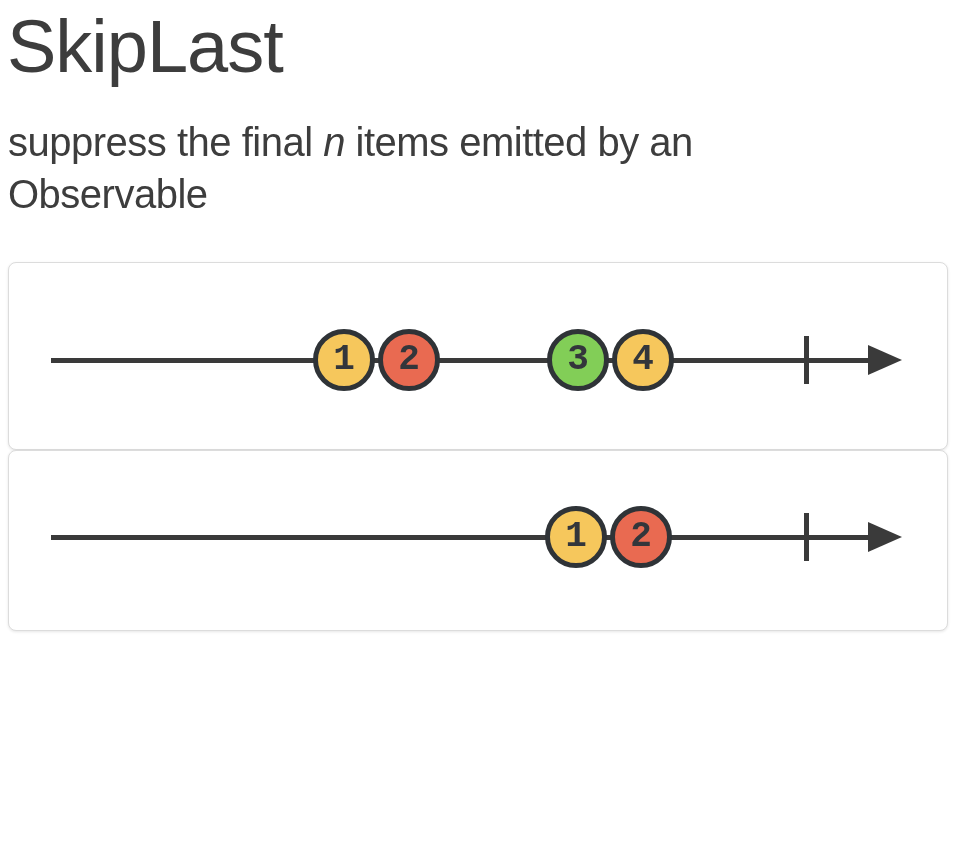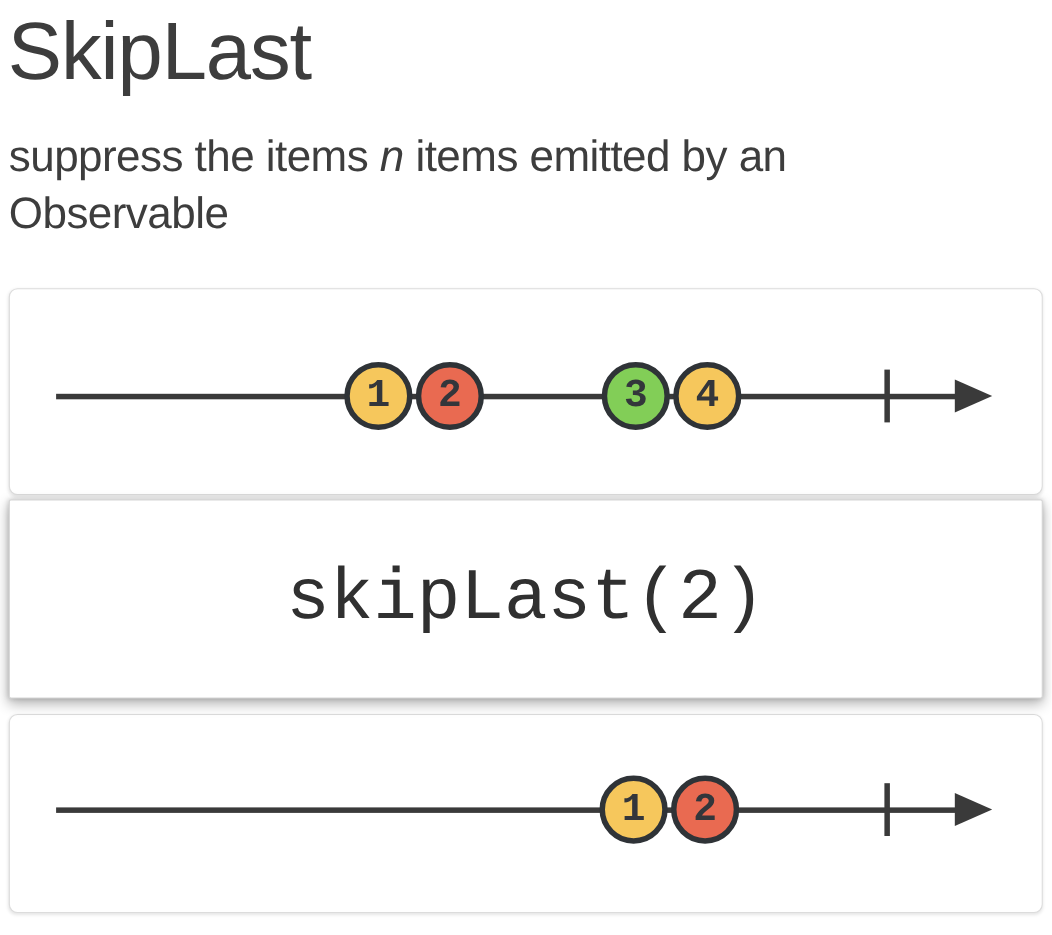--- a/index.html
+++ b/index.html
@@ -114,38 +114,35 @@
     z-index: 1;
   }
   .source .marble { top: 66px; }
   .result .marble { top: 55px; }
 </style>
 </head>
 <body>
 
 <header class="page-header">
   <h1 class="page-title">SkipLast</h1>
-  <p class="page-subtitle"><span>suppress the items </span><em>n</em><span> items emitted by an Observable</span></p>
+  <p class="page-subtitle"><span>suppress the final </span><em>n</em><span> items emitted by an Observable</span></p>
 </header>
 
 <main class="diagram">
 
   <section class="panel source">
     <div class="tl-line"></div>
     <div class="tl-tick"></div>
     <div class="tl-arrow"></div>
     <div class="marble" style="left: 304px; background: rgb(246, 199, 92);">1</div>
     <div class="marble" style="left: 369px; background: rgb(233, 106, 81);">2</div>
     <div class="marble" style="left: 538px; background: rgb(130, 206, 87);">3</div>
     <div class="marble" style="left: 603px; background: rgb(246, 199, 92);">4</div>
   </section>
 
-  <section class="operator-panel">
-    <code class="operator-label">skipLast(2)</code>
-  </section>
 
   <section class="panel result">
     <div class="tl-line"></div>
     <div class="tl-tick"></div>
     <div class="tl-arrow"></div>
     <div class="marble" style="left: 536px; background: rgb(246, 199, 92);">1</div>
     <div class="marble" style="left: 601px; background: rgb(233, 106, 81);">2</div>
   </section>
 
 </main>

